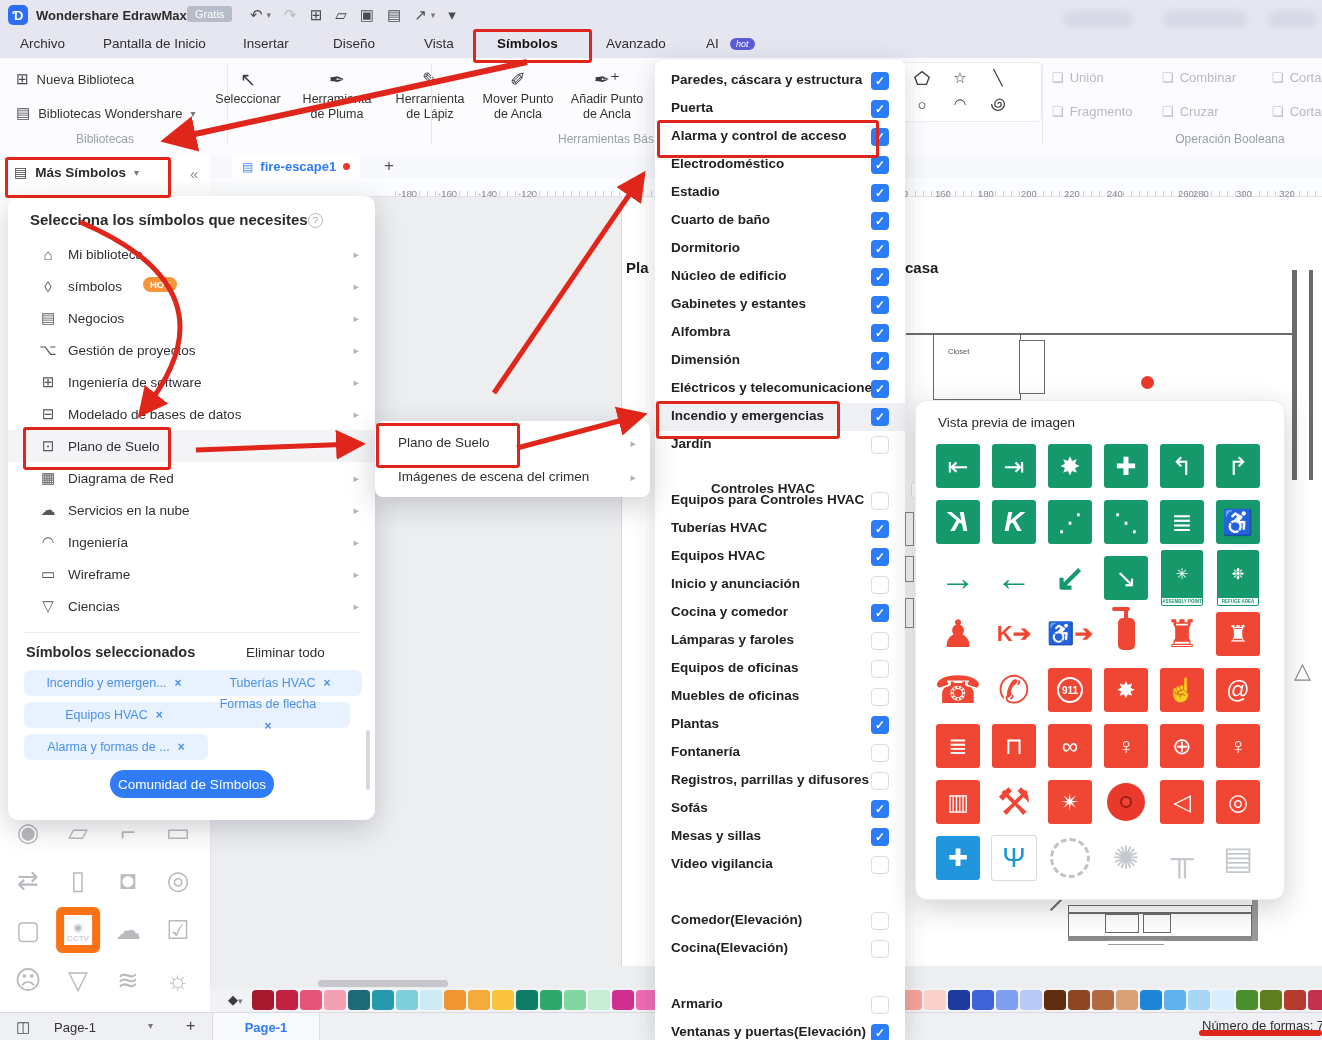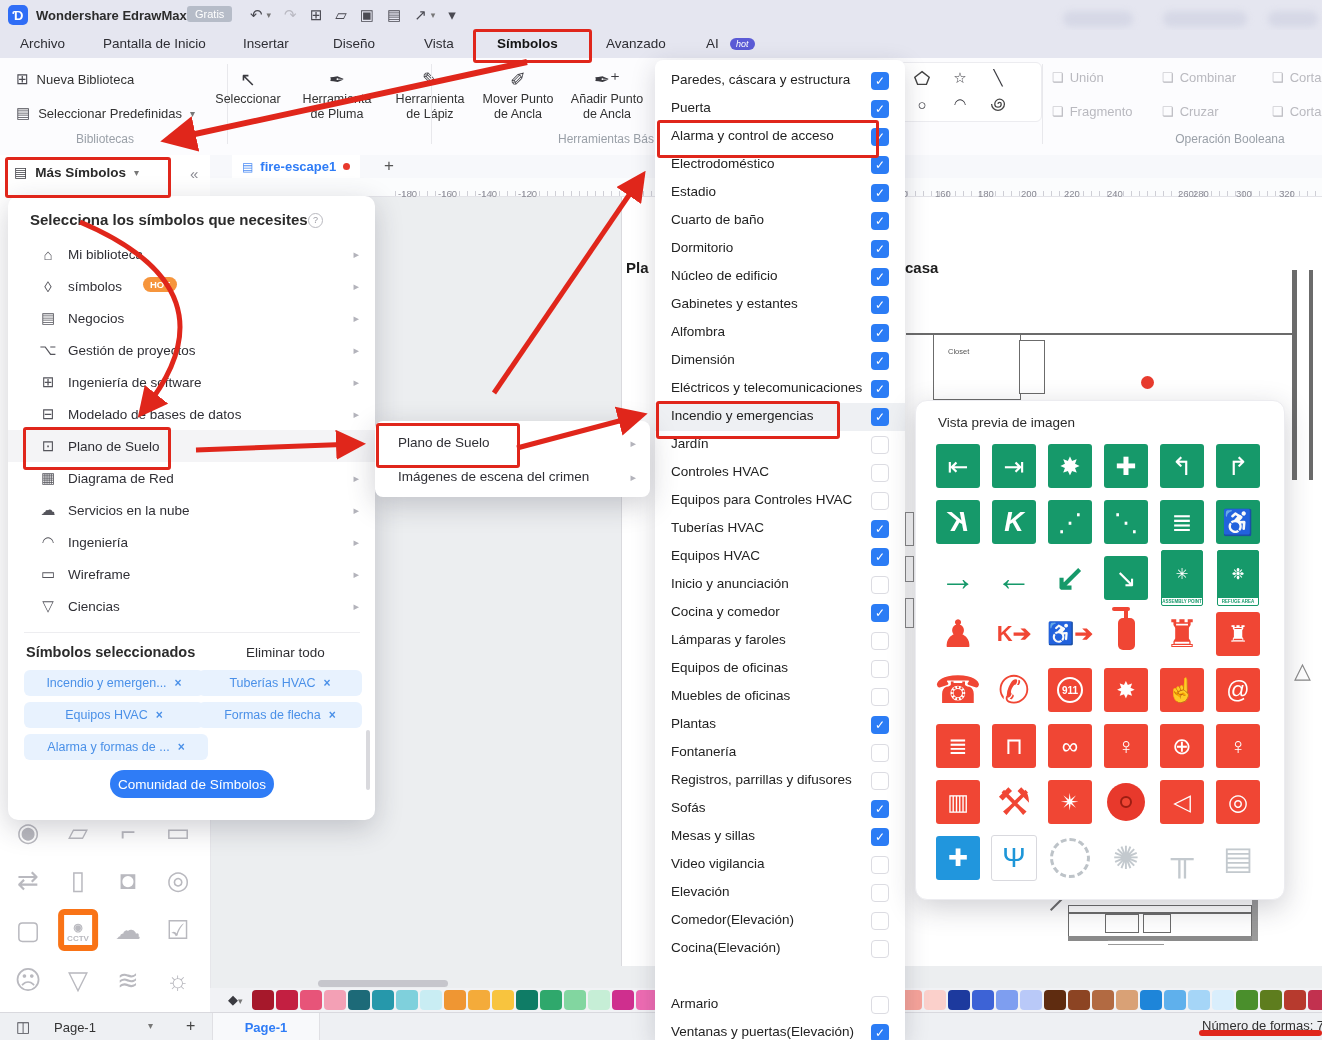--- a/index.html
+++ b/index.html
@@ -43,21 +43,21 @@
   .lib-item .ic{position:absolute;left:30px;font-size:15px;color:#55555c;width:20px;text-align:center;}
   .lib-item .lb{position:absolute;left:60px;font-size:13.5px;color:#2f2f35;}
   .lib-item .ch{position:absolute;right:16px;font-size:11px;color:#b3b3bb;}
   .hotbadge{background:#f6953c;color:#fff;font-size:9.5px;font-weight:bold;padding:2px 7px;border-radius:8px;margin-left:10px;}
   .chip{position:absolute;height:26px;background:#e8f2fe;border-radius:6px;display:flex;align-items:center;justify-content:center;gap:8px;}
   .chip .cl{color:#4a90e8;font-size:12.5px;white-space:nowrap;}
   .chip .cx{color:#4a90e8;font-size:12px;font-weight:bold;}
   .bluebtn{background:#2f7cf6;color:#fff;border-radius:15px;display:flex;align-items:center;justify-content:center;font-size:13.5px;}
   
   #catpanel{left:655px;top:60px;width:250px;height:980px;background:#fff;border-radius:8px 8px 0 0;
-            box-shadow:0 6px 24px rgba(40,40,60,.18);}
+            box-shadow:0 6px 24px rgba(40,40,60,.18);font-weight:bold;}
   .cat-row{position:absolute;left:0;width:250px;height:28px;}
   .cat-row .lb{position:absolute;left:16px;top:5px;font-size:13.5px;color:#222;white-space:nowrap;}
   .cb{position:absolute;right:16px;top:5px;width:18px;height:18px;border-radius:4px;box-sizing:border-box;}
   .cb.on{background:#2b7cf5;color:#fff;font-size:12px;text-align:center;line-height:18px;}
   .cb.off{background:#fff;border:1.5px solid #dcdce2;}
   
   .pcell{position:absolute;width:48px;height:48px;display:flex;align-items:center;justify-content:center;}
   .gsq{width:44px;height:44px;background:#16996a;border-radius:3px;color:#fff;font-size:25px;
        display:flex;align-items:center;justify-content:center;}
   .gg{color:#16996a;font-size:36px;font-weight:bold;}
@@ -89,21 +89,21 @@
   
   .wall{position:absolute;background:#6b6b6b;}
   .wline{position:absolute;border:1.5px solid #6b6b6b;box-sizing:border-box;background:#fff;}
   
   #palette{left:210px;top:988px;width:1112px;height:24px;background:#f1f2f5;}
   .sw{position:absolute;top:2px;width:22px;height:20px;border-radius:4px;}
   #pagebar{left:0;top:1012px;width:1322px;height:28px;background:#eef0f3;border-top:1px solid #d9d9de;}
   
   #symgrid{left:0;top:196px;width:210px;height:816px;background:#fff;border-right:1px solid #e6e6ea;}
   .bsym{position:absolute;color:#b9b9bf;font-size:26px;transform:translate(-50%,-50%);}
-  .bsym.cctv{font-size:8px;font-weight:bold;border:6px solid #f97316;border-radius:6px;padding:6px 3px 2px;}
+  .bsym.cctv{font-size:8px;font-weight:normal;border:8px solid #f97316;border-radius:6px;padding:6px 3px 2px;}
   .bsym.cctv:before{content:'◉';display:block;text-align:center;font-size:11px;}
   
   .redbox{position:absolute;border:3px solid #e0261b;border-radius:3px;z-index:60;}
   #annot-svg{position:absolute;left:0;top:0;z-index:59;pointer-events:none;}
   .scroll-thumb{position:absolute;background:#c6c6cc;border-radius:4px;}
   .sb-v{position:absolute;background:#d9d9dd;border-radius:2px;}
 </style>
 </head>
 <body>
 
@@ -170,21 +170,21 @@
       <div class="hotpill abs" style="left: 730px; top: 8px;">hot</div>
     </div>
 
   <div class="abs" id="ribbon">
     <div class="abs" style="left:16px;top:12px;display:flex;gap:8px;align-items:center;">
       <span class="tbico">⊞</span>
       <span class="ribbtn-label">Nueva Biblioteca</span>
     </div>
     <div class="abs" style="left:16px;top:46px;display:flex;gap:8px;align-items:center;">
       <span class="tbico">▤</span>
-      <span class="ribbtn-label">Seleccionar Predefinidas</span>
+      <span class="ribbtn-label">Bibliotecas Wondershare</span>
       <span style="font-size:10px;color:#777;">▾</span>
     </div>
     <div class="abs grouplabel" style="left:60px;top:74px;width:90px;">Bibliotecas</div>
     <div class="abs vdiv" style="left:227px;top:6px;height:80px;"></div>
     <div class="abs" id="tools" style="left: 0px; top: 10px;">
         <div class="tool abs" style="left: 204px; top: 0px;">
           <div class="ico">↖</div>
           <div class="lab">Seleccionar</div>
         </div>
         <div class="tool abs" style="left: 293px; top: 0px;">
@@ -421,21 +421,21 @@
         <div class="cb on">✓</div>
       </div>
       <div class="cat-row" style="top: 343px; background: rgb(238, 240, 243);">
         <div class="lb">Incendio y emergencias</div>
         <div class="cb on">✓</div>
       </div>
       <div class="cat-row" style="top: 371px;">
         <div class="lb">Jardín</div>
         <div class="cb off"></div>
       </div>
-      <div class="cat-row" style="top: 399px;">
+      <div class="cat-row" style="top: 416px; margin-left: 40px;">
         <div class="lb">Controles HVAC</div>
         <div class="cb off"></div>
       </div>
       <div class="cat-row" style="top: 427px;">
         <div class="lb">Equipos para Controles HVAC</div>
         <div class="cb off"></div>
       </div>
       <div class="cat-row" style="top: 455px;">
         <div class="lb">Tuberías HVAC</div>
         <div class="cb on">✓</div>
@@ -479,24 +479,20 @@
       <div class="cat-row" style="top: 735px;">
         <div class="lb">Sofás</div>
         <div class="cb on">✓</div>
       </div>
       <div class="cat-row" style="top: 763px;">
         <div class="lb">Mesas y sillas</div>
         <div class="cb on">✓</div>
       </div>
       <div class="cat-row" style="top: 791px;">
         <div class="lb">Video vigilancia</div>
-        <div class="cb off"></div>
-      </div>
-      <div class="cat-row" style="top: 819px;">
-        <div class="lb">Elevación</div>
         <div class="cb off"></div>
       </div>
       <div class="cat-row" style="top: 847px;">
         <div class="lb">Comedor(Elevación)</div>
         <div class="cb off"></div>
       </div>
       <div class="cat-row" style="top: 875px;">
         <div class="lb">Cocina(Elevación)</div>
         <div class="cb off"></div>
       </div>
@@ -586,21 +582,21 @@
           <div class="cx">×</div>
         </div>
         <div class="chip" style="left: 190px; top: 474px; width: 164px;">
           <div class="cl">Tuberías HVAC</div>
           <div class="cx">×</div>
         </div>
         <div class="chip" style="left: 16px; top: 506px; width: 180px;">
           <div class="cl">Equipos HVAC</div>
           <div class="cx">×</div>
         </div>
-        <div class="chip" style="left: 190px; top: 506px; width: 164px;">
+        <div class="chip" style="left: 178px; top: 506px; width: 164px; flex-direction: column;">
           <div class="cl">Formas de flecha</div>
           <div class="cx">×</div>
         </div>
         <div class="chip" style="left: 16px; top: 538px; width: 184px;">
           <div class="cl">Alarma y formas de ...</div>
           <div class="cx">×</div>
         </div>
       </div>
     <div class="abs bluebtn" style="left:102px;top:574px;width:164px;height:28px;">
       <span>Comunidad de Símbolos</span>

